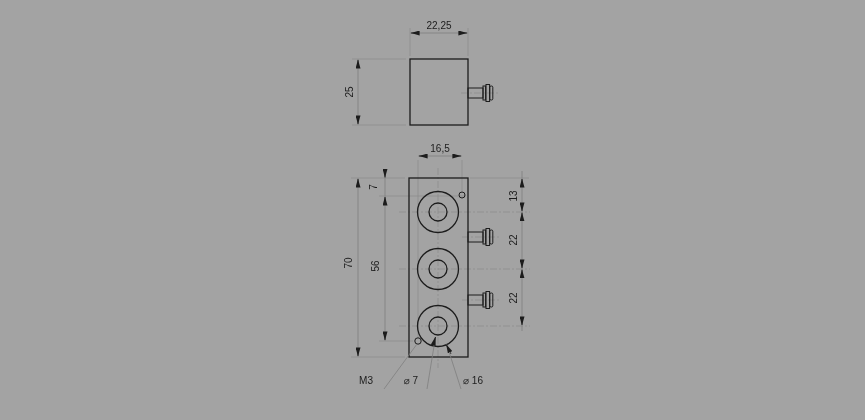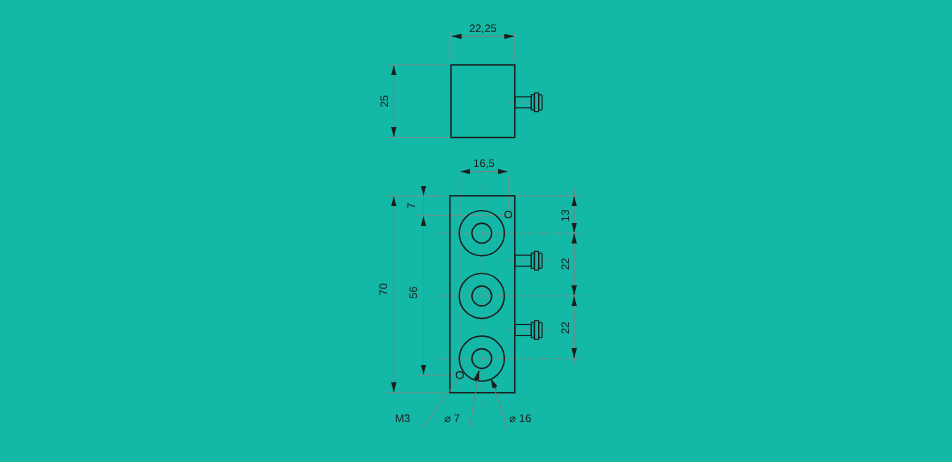--- a/index.html
+++ b/index.html
@@ -1,19 +1,19 @@
 <!DOCTYPE html>
 <html><head>
 <meta charset="utf-8">
 <style>
   html,body{margin:0;padding:0;background:#ffffff;}
   .canvas{
     position:relative;
     width:865px;height:420px;
-    background:#14b8a6;
+    background:#a3a3a3;
     overflow:hidden;
     font-family:"Liberation Sans", sans-serif;
   }
   svg text{
     font-family:"Liberation Sans", sans-serif;
     font-size:10px;
     fill:#1c1c1c;
   }
   .obj{stroke:#1c1c1c;stroke-width:1.3;fill:none;}
   .objthin{stroke:#1c1c1c;stroke-width:1;fill:none;}

